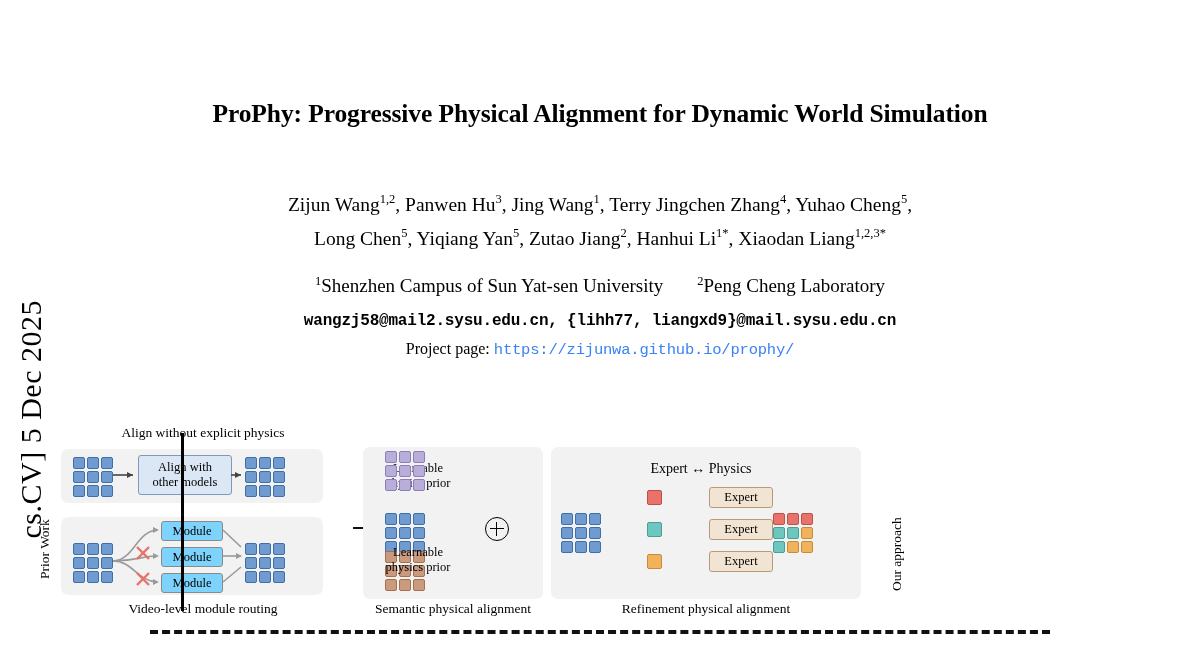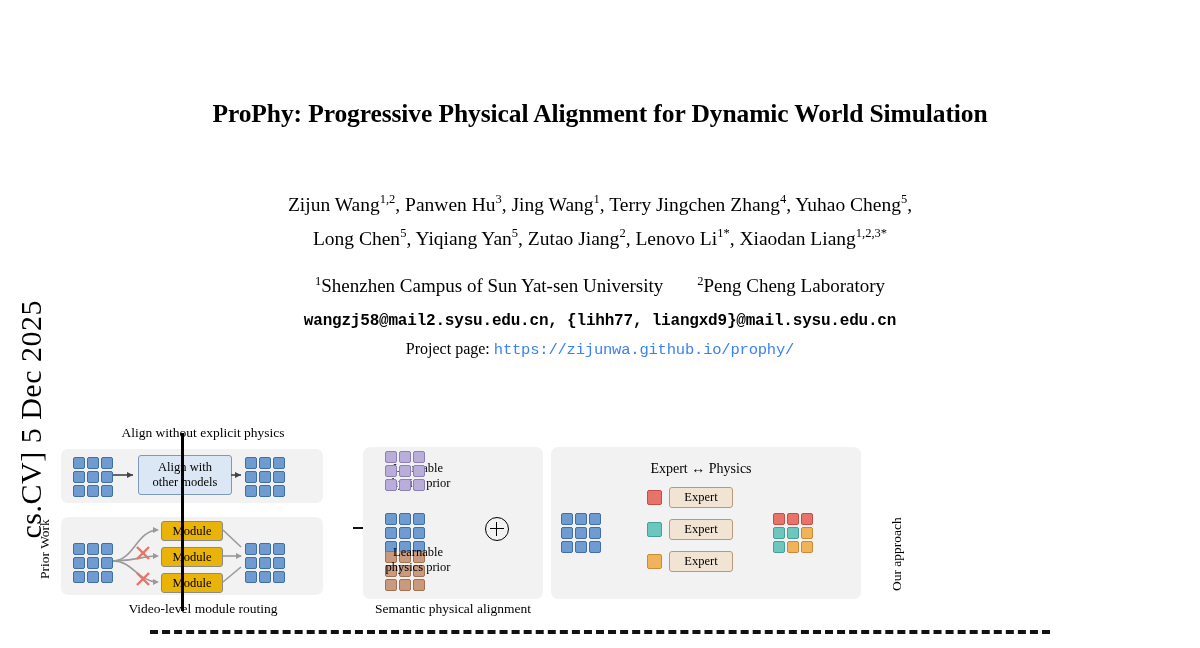--- a/index.html
+++ b/index.html
@@ -145,38 +145,39 @@
     border-radius: 3px;
     font-size: 12.5px;
     text-align: center;
     line-height: 15px;
     display: flex;
     align-items: center;
     justify-content: center;
   }
   .mbox {
     position: absolute;
-    background: #eab308;
+    background: #7dd3fc;
     border: 1px solid #8a8a8a;
     border-radius: 3px;
     font-size: 12.5px;
     text-align: center;
     display: flex;
     align-items: center;
     justify-content: center;
   }
   .ebox {
     position: absolute;
     background: #f2e4d2;
     border: 1px solid #b79b78;
     border-radius: 3px;
     font-size: 12.5px;
     display: flex;
     align-items: center;
     justify-content: center;
+    margin-left: 40px;
   }
   .small-text {
     position: absolute;
     font-size: 12.5px;
     text-align: center;
     line-height: 15px;
     white-space: nowrap;
   }
   .swatch {
     position: absolute;
@@ -226,21 +227,21 @@
 
 <div class="paper">
 
   <div class="title">ProPhy: Progressive Physical Alignment for Dynamic World Simulation</div>
 
   <div class="authors">
     <div>
       <span>Zijun Wang</span><sup>1,2</sup><span>, Panwen Hu</span><sup>3</sup><span>, Jing Wang</span><sup>1</sup><span>, Terry Jingchen Zhang</span><sup>4</sup><span>, Yuhao Cheng</span><sup>5</sup><span>,</span>
     </div>
     <div>
-      <span>Long Chen</span><sup>5</sup><span>, Yiqiang Yan</span><sup>5</sup><span>, Zutao Jiang</span><sup>2</sup><span>, Lenovo Li</span><sup>1*</sup><span>, Xiaodan Liang</span><sup>1,2,3*</sup>
+      <span>Long Chen</span><sup>5</sup><span>, Yiqiang Yan</span><sup>5</sup><span>, Zutao Jiang</span><sup>2</sup><span>, Hanhui Li</span><sup>1*</sup><span>, Xiaodan Liang</span><sup>1,2,3*</sup>
     </div>
   </div>
 
   <div class="affils">
     <div class="affil-row">
       <sup>1</sup><span>Shenzhen Campus of Sun Yat-sen University</span><span class="gap"></span><sup>2</sup><span>Peng Cheng Laboratory</span>
     </div>
   </div>
 
   <div class="emails">wangzj58@mail2.sysu.edu.cn, {lihh77, liangxd9}@mail.sysu.edu.cn</div>
@@ -440,18 +441,19 @@
       <div class="cell c-red"></div>
       <div class="cell c-red"></div>
     <div class="cell c-teal"></div>
       <div class="cell c-teal"></div>
       <div class="cell c-orange"></div>
     <div class="cell c-teal"></div>
       <div class="cell c-orange"></div>
       <div class="cell c-orange"></div>
   </div>
 
+  <div class="panel-caption" style="left:518px; top:176px; width:310px;">Refinement physical alignment</div>
 
   <div class="side-label" style="left:856px; top:36px; height:130px;">Our approach</div>
 </div>
 
 <div class="dashed-rule"></div>
 <div class="cut-text"></div>
 
 </body></html>

